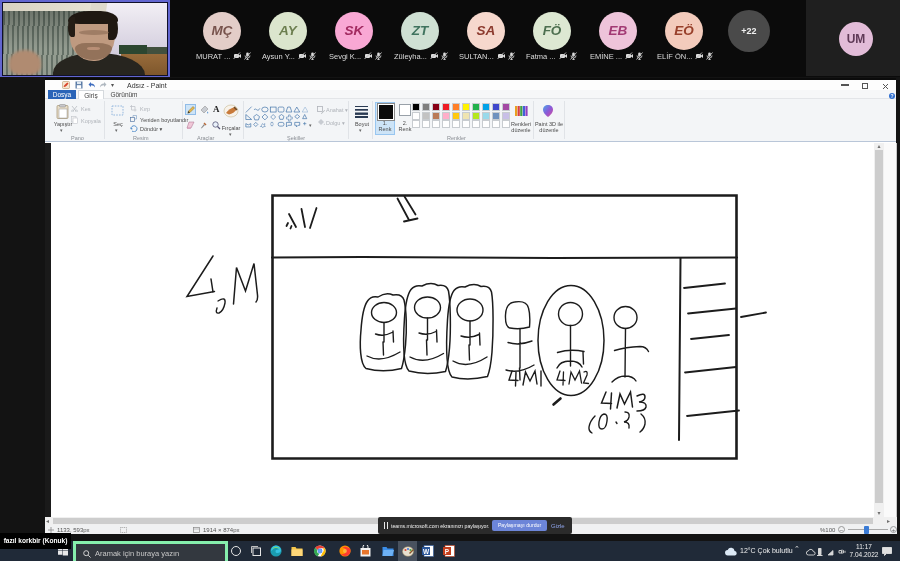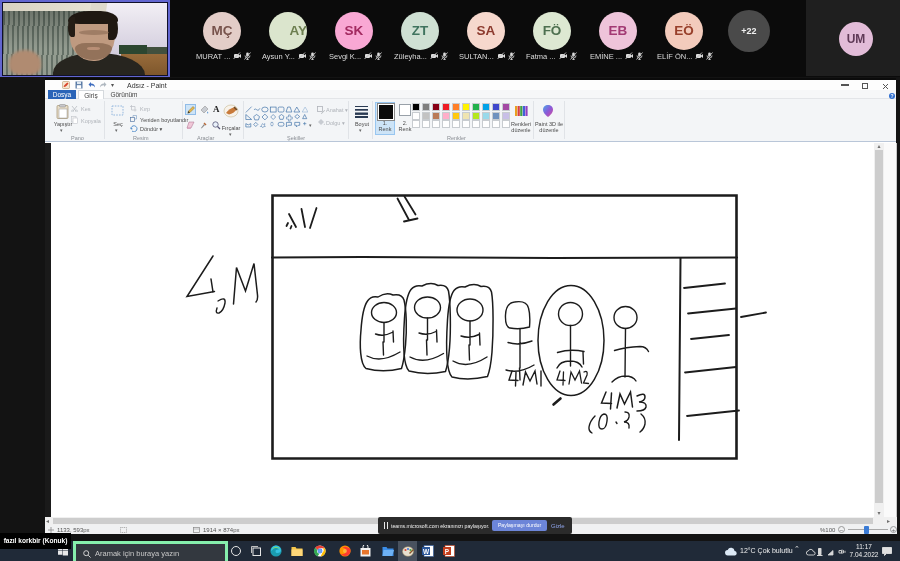--- a/index.html
+++ b/index.html
@@ -1,32 +1,32 @@
 <!DOCTYPE html>
 <html><head>
 <meta charset="utf-8">
 <style>
   html,body{margin:0;padding:0;}
   body{width:900px;height:561px;overflow:hidden;background:#000;font-family:"Liberation Sans",sans-serif;position:relative;}
   .abs{position:absolute;}
-  .av{top:12px;width:38px;height:38px;border-radius:50%;font-size:13.5px;font-weight:bold;text-align:center;line-height:38px;}
+  .av{top:12px;width:38px;height:38px;border-radius:50%;font-size:13.5px;font-weight:bold;text-align:center;line-height:38px;font-style:italic;}
   .nm{top:52px;width:76px;height:11px;color:#dcdcdc;font-size:7.5px;white-space:nowrap;}
   .ic{display:inline-block;margin-left:3px;vertical-align:-1px;}
   .sw{display:inline-block;width:8px;height:8px;margin:0.2px 1px;border:0.5px solid #c8ccd0;box-sizing:border-box;}
 </style>
 </head>
 <body>
 
 <div class="abs" style="left:0;top:0;width:900px;height:77px;background:#0b0b0b;"></div>
 
 <div class="abs" style="left:0;top:0;width:810px;height:77px;">
 
   <div class="abs av" style="left:203px;background:#e3cdc8;color:#77524c;">MÇ</div>
 
-  <div class="abs av" style="left:269px;background:#dbe5cd;color:#6d7f50;text-align:right;">AY</div>
+  <div class="abs av" style="left:269px;background:#dbe5cd;color:#6d7f50;">AY</div>
 
   <div class="abs av" style="left:335px;background:#f9a8d4;color:#a22a60;">SK</div>
 
   <div class="abs av" style="left:401px;background:#cfe0d3;color:#3f735e;">ZT</div>
 
   <div class="abs av" style="left:467px;background:#f6d8cd;color:#8c3a2e;">SA</div>
 
   <div class="abs av" style="left:533px;background:#dde8d2;color:#4e7050;">FÖ</div>
 
   <div class="abs av" style="left:599px;background:#eec4da;color:#a23a74;">EB</div>

